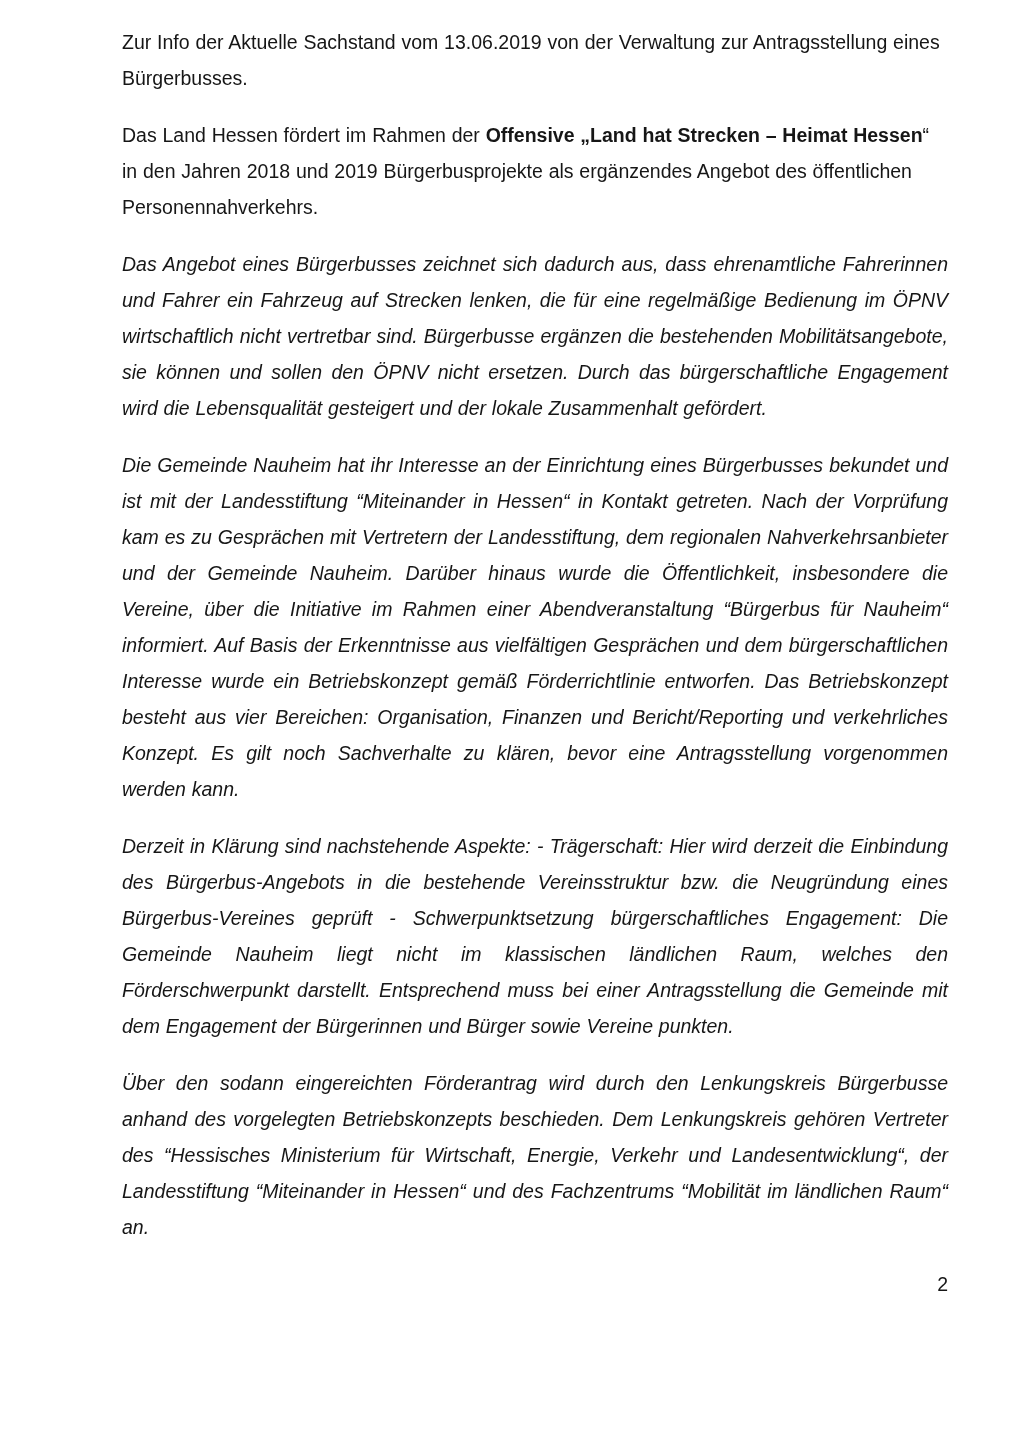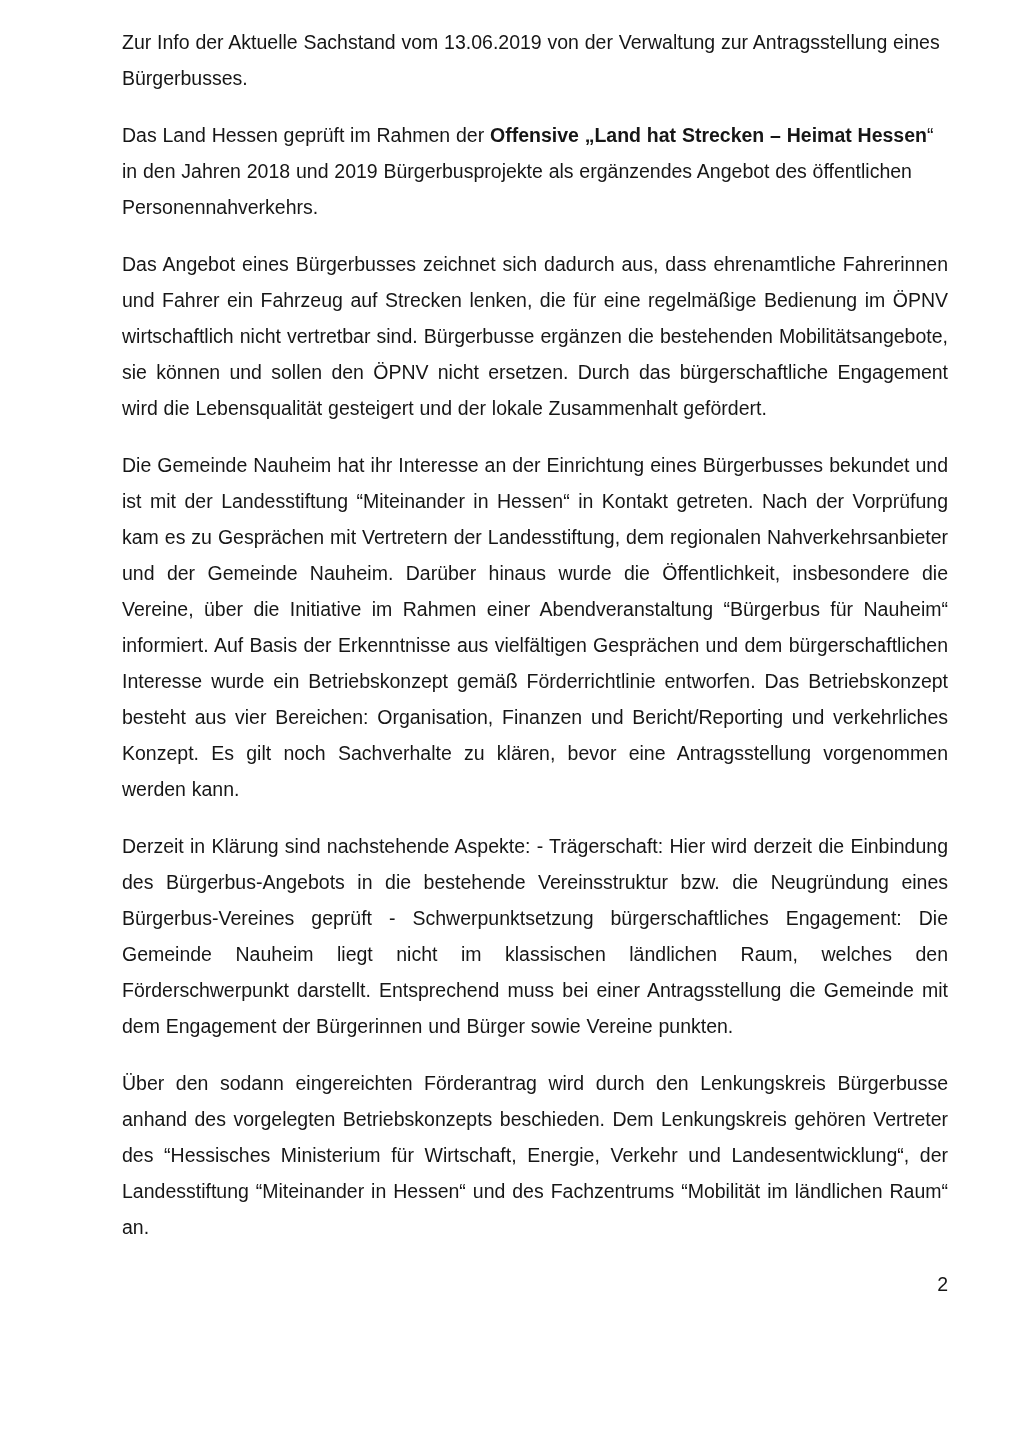--- a/index.html
+++ b/index.html
@@ -19,35 +19,35 @@
     line-height: 36px;
     color: #161616;
     overflow: hidden;
   }
   .para {
     margin: 0 0 21px 0;
     hyphens: none;
     word-spacing: 0.02em;
   }
   .align-left    { text-align: left; }
-  .align-justify { text-align: justify; }
+  .align-justify { text-align: justify; font-style: italic; }
   .run-bold      { font-weight: bold; }
   .footer {
     margin-top: 18px;
     text-align: right;
   }
 </style>
 </head>
 <body>
 
 <div class="page">
   <main>
 
   <p class="para align-left"><span>Zur Info der Aktuelle Sachstand vom 13.06.2019 von der Verwaltung zur Antragsstellung eines Bürgerbusses.</span></p>
-      <p class="para align-left"><span>Das Land Hessen geprüft im Rahmen der </span><span class="run-bold">Offensive „Land hat Strecken – Heimat Hessen</span><span>“ in den Jahren 2018 und 2019 Bürgerbusprojekte als ergänzendes Angebot des öffentlichen Personennahverkehrs.</span></p>
+      <p class="para align-left"><span>Das Land Hessen fördert im Rahmen der </span><span class="run-bold">Offensive „Land hat Strecken – Heimat Hessen</span><span>“ in den Jahren 2018 und 2019 Bürgerbusprojekte als ergänzendes Angebot des öffentlichen Personennahverkehrs.</span></p>
       <p class="para align-justify"><span>Das Angebot eines Bürgerbusses zeichnet sich dadurch aus, dass ehrenamtliche Fahrerinnen und Fahrer ein Fahrzeug auf Strecken lenken, die für eine regelmäßige Bedienung im ÖPNV wirtschaftlich nicht vertretbar sind. Bürgerbusse ergänzen die bestehenden Mobilitätsangebote, sie können und sollen den ÖPNV nicht ersetzen. Durch das bürgerschaftliche Engagement wird die Lebensqualität gesteigert und der lokale Zusammenhalt gefördert.</span></p>
       <p class="para align-justify"><span>Die Gemeinde Nauheim hat ihr Interesse an der Einrichtung eines Bürgerbusses bekundet und ist mit der Landesstiftung “Miteinander in Hessen“ in Kontakt getreten. Nach der Vorprüfung kam es zu Gesprächen mit Vertretern der Landesstiftung, dem regionalen Nahverkehrsanbieter und der Gemeinde Nauheim. Darüber hinaus wurde die Öffentlichkeit, insbesondere die Vereine, über die Initiative im Rahmen einer Abendveranstaltung “Bürgerbus für Nauheim“ informiert. Auf Basis der Erkenntnisse aus vielfältigen Gesprächen und dem bürgerschaftlichen Interesse wurde ein Betriebskonzept gemäß Förderrichtlinie entworfen. Das Betriebskonzept besteht aus vier Bereichen: Organisation, Finanzen und Bericht/Reporting und verkehrliches Konzept. Es gilt noch Sachverhalte zu klären, bevor eine Antragsstellung vorgenommen werden kann.</span></p>
       <p class="para align-justify"><span>Derzeit in Klärung sind nachstehende Aspekte: - Trägerschaft: Hier wird derzeit die Einbindung des Bürgerbus-Angebots in die bestehende Vereinsstruktur bzw. die Neugründung eines Bürgerbus-Vereines geprüft - Schwerpunktsetzung bürgerschaftliches Engagement: Die Gemeinde Nauheim liegt nicht im klassischen ländlichen Raum, welches den Förderschwerpunkt darstellt. Entsprechend muss bei einer Antragsstellung die Gemeinde mit dem Engagement der Bürgerinnen und Bürger sowie Vereine punkten.</span></p>
       <p class="para align-justify"><span>Über den sodann eingereichten Förderantrag wird durch den Lenkungskreis Bürgerbusse anhand des vorgelegten Betriebskonzepts beschieden. Dem Lenkungskreis gehören Vertreter des “Hessisches Ministerium für Wirtschaft, Energie, Verkehr und Landesentwicklung“, der Landesstiftung “Miteinander in Hessen“ und des Fachzentrums “Mobilität im ländlichen Raum“ an.</span></p>
     </main>
   <div class="footer">
     <span>2</span>
   </div>
 </div>
 

